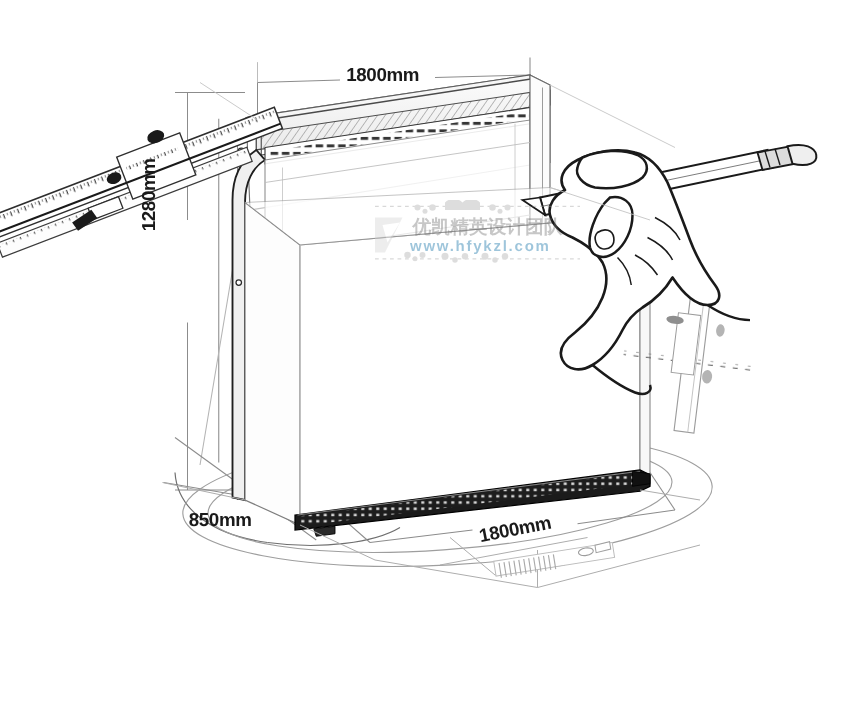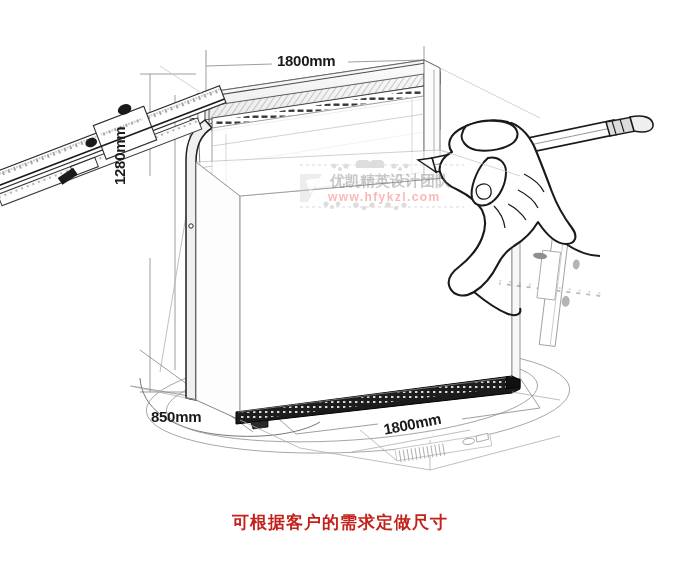--- a/index.html
+++ b/index.html
@@ -88,21 +88,21 @@
     white-space: nowrap;
     text-align: center;
   }
   #watermark .wm-url {
     position: absolute;
     left: 32px;
     top: 30px;
     font-family: "Liberation Sans", sans-serif;
     font-size: 12px;
     font-weight: bold;
-    color: #ef4444;
+    color: #0369a1;
     letter-spacing: 1.4px;
     white-space: nowrap;
   }
 </style>
 </head>
 <body>
 
 <div id="page">
 
   <svg id="artboard" viewBox="0 0 680 578">
@@ -385,15 +385,14 @@
           <circle cx="100" cy="48" r="2.2"></circle>
           <circle cx="108" cy="45" r="2.6"></circle>
       </g>
       <path d="M4,14 L26,14 L12,42 L4,42 Z" fill="#d1d1d1"></path>
       <path d="M10,20 L24,18 L14,34 Z" fill="#ffffff"></path>
     </svg>
     <div class="wm-brand">优凯精英设计团队</div>
     <div class="wm-url">www.hfykzl.com</div>
   </div>
 
-  <div id="caption">可根据客户的需求定做尺寸</div>
 
 </div>
 
 </body></html>

